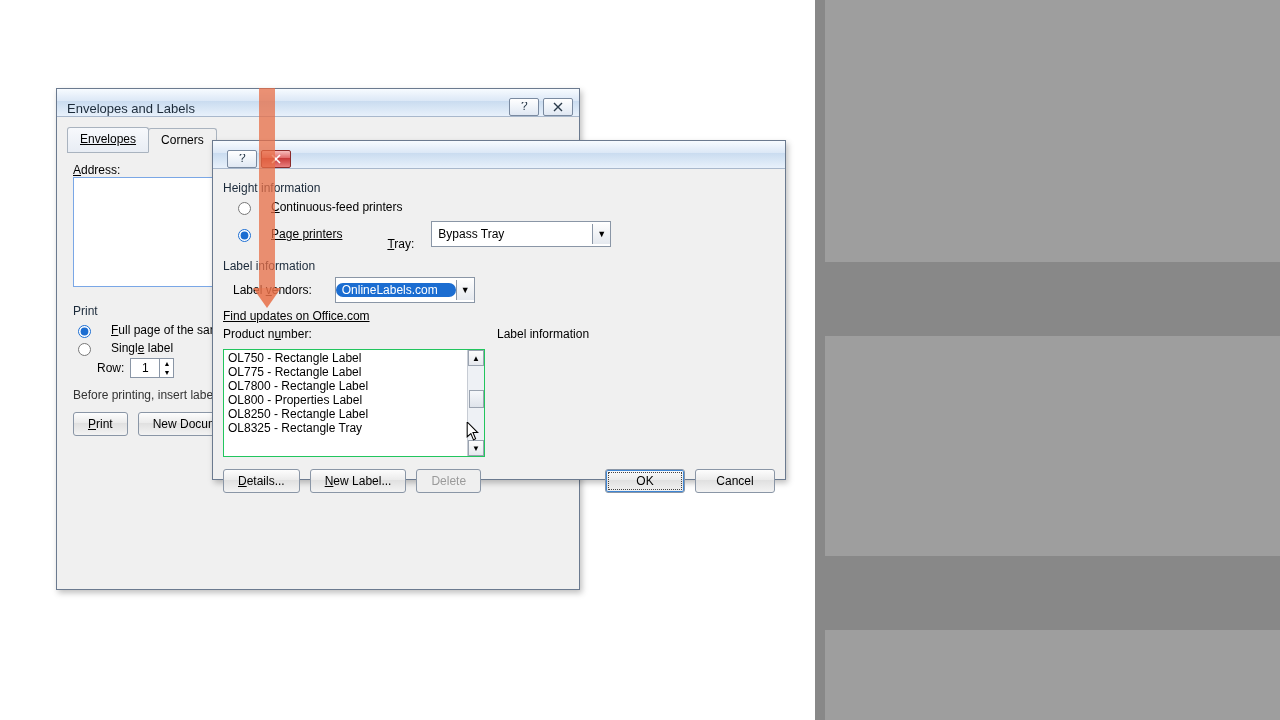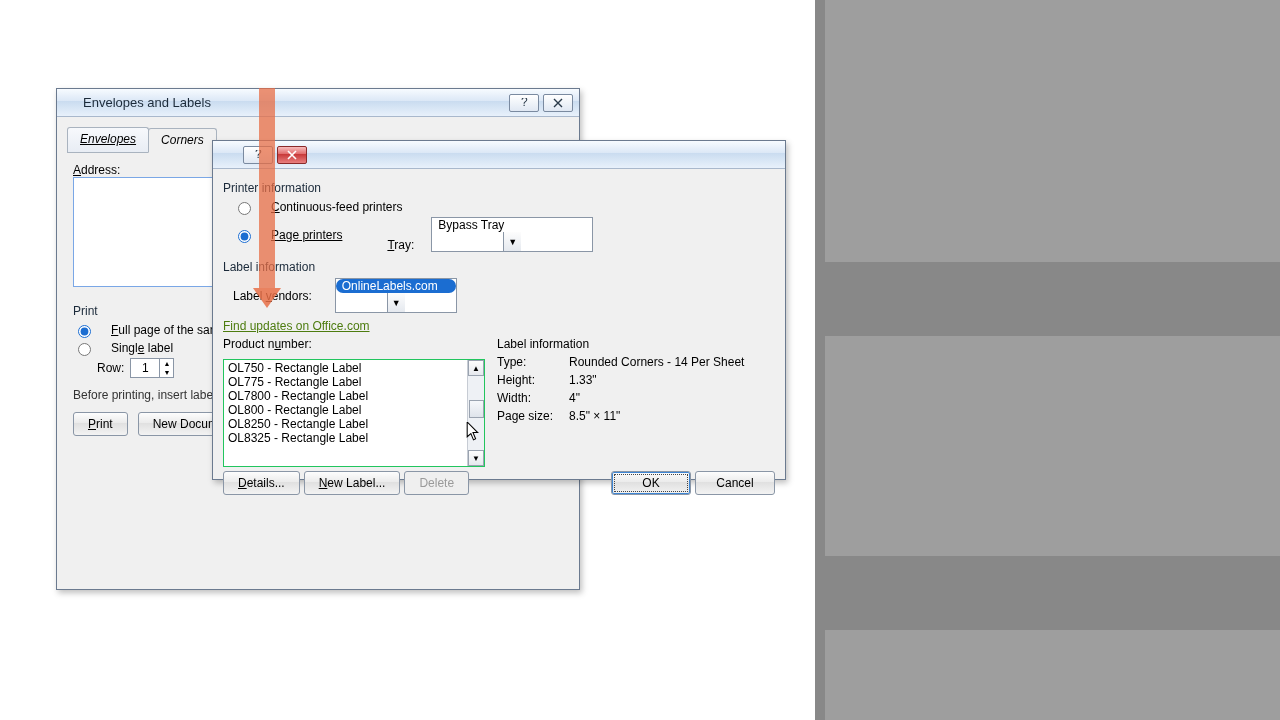--- a/index.html
+++ b/index.html
@@ -7,73 +7,73 @@
 
   
   .right-stripes { position: absolute; right: 0; top: 0; width: 465px; height: 720px; background: #888; }
   .right-stripes .band-dark { position: absolute; right: 0; width: 455px; background: #9e9e9e; }
   .right-stripes .band-top { top: 0; height: 262px; }
   .right-stripes .band-mid { top: 336px; height: 220px; }
   .right-stripes .band-bot { top: 630px; height: 90px; }
 
   
   .dialog { position: absolute; border: 1px solid #6b7a8f; background: #f0f0f0; box-shadow: 2px 3px 6px rgba(0,0,0,.25); }
-  .titlebar { height: 28px; display: flex; align-items: center; padding: 0 6px 0 26px;
+  .titlebar { height: 28px; display: flex; align-items: flex-end; padding: 0 6px 0 10px;
     background: linear-gradient(#f7fbff,#dbe7f6 45%,#cadcf0 46%,#e8f1fb); border-bottom: 1px solid #a9b8cc; color: #1c2b3a; }
   .titlebar .title { flex: 1; font-size: 13px; }
   .tbtn { width: 30px; height: 18px; margin-left: 4px; border: 1px solid #7a8aa0; border-radius: 2px;
     background: linear-gradient(#fff,#e0e8f3); display: flex; align-items: center; justify-content: center; cursor: pointer; }
   .tbtn.close { background: linear-gradient(#f7bcbc,#e06868 45%,#c83a3a 46%,#e98080); color: #fff; border-color: #8a2a2a; }
   .tbtn svg { width: 10px; height: 10px; }
 
   .btn { height: 24px; padding: 0 14px; border: 1px solid #8a96a6; border-radius: 3px;
     background: linear-gradient(#fdfdfd,#ebebeb 45%,#e0e0e0 46%,#f3f3f3); cursor: pointer; }
   .btn.focus { outline: 1px dotted #444; outline-offset: -4px; box-shadow: 0 0 0 1px #3e86d4 inset; }
   .btn.disabled { color: #9a9a9a; background: #efefef; cursor: default; }
 
-  .link { color: #4d7c0f; text-decoration: underline; cursor: pointer; margin-top: 35px; }
+  .link { color: #000000; text-decoration: underline; cursor: pointer; margin-top: 35px; }
   .u { text-decoration: underline; }
 
   
   .env { top: 88px; left: 56px; width: 524px; height: 502px; }
   .env .body { padding: 8px 10px 10px; }
   .tabs { display: flex; gap: 0; margin-top: 2px; border-bottom: 1px solid #a9b3bf; }
   .tab { padding: 4px 12px 5px; border: 1px solid #a9b3bf; border-bottom: none; margin-right: -1px;
-    background: linear-gradient(#f7f9fc,#e8edf4); cursor: pointer; border-radius: 3px 3px 0 0; font-style: italic; }
+    background: linear-gradient(#f7f9fc,#e8edf4); cursor: pointer; border-radius: 3px 3px 0 0; }
   .tab.active { background: #f0f0f0; border-bottom: 1px solid #f0f0f0; position: relative; top: 1px; }
   .env textarea { width: 100%; height: 110px; resize: none; border: 1px solid #2d5aa0; outline: 1px solid #7aa7e6; outline-offset: -1px; background: #fff; }
   .group-title { color: #1b2a3a; margin: 6px 0 4px; }
   .radio-row { display: flex; align-items: center; gap: 17px; margin: 2px 0; }
   input[type=radio] { accent-color: #1b6dd1; }
   .rownum { display: flex; align-items: center; gap: 6px; margin-left: 24px; }
   .spin { display: inline-flex; align-items: center; border: 1px solid #8a96a6; background: #fff; height: 20px; }
   .spin input { width: 28px; border: none; text-align: center; height: 18px; }
   .spin .arrows { display: flex; flex-direction: column; }
   .spin .arrows div { width: 14px; height: 9px; border-left: 1px solid #8a96a6; display:flex; align-items:center; justify-content:center; font-size:7px; cursor:pointer; }
   .env .note { margin-top: 10px; color: #333; }
   .env .buttons { display: flex; gap: 10px; margin-top: 10px; }
 
   
   .opt { top: 140px; left: 212px; width: 574px; height: 340px; z-index: 10; }
   .opt .body { padding: 6px 10px 10px; }
-  .select { display:inline-flex; align-items:center; border:1px solid #8a96a6; background:#fff; height:35px;flex-direction:column; }
+  .select { display:inline-flex; align-items:center; border:1px solid #8a96a6; background:#fff; height:26px; }
   .select .val { padding: 0 6px; min-width: 150px; }
   .select .dd { width:18px; height:20px; border-left:1px solid #8a96a6; display:flex; align-items:center; justify-content:center;
     background: linear-gradient(#fdfdfd,#e5e9ef); cursor:pointer; font-size:9px; }
   .select.sel .val { background:#1b6dd1; color:#fff; }
 
   .listbox { position: relative; width: 262px; height: 108px; border: 1px solid #22c55e; background: #fff; margin-top: 8px; }
   .listbox .items { position:absolute; inset:0 18px 0 0; overflow:hidden; padding: 1px 4px; }
   .listbox .items div { line-height: 14px; white-space: nowrap; }
   .scrollbar { position:absolute; right:0; top:0; width:17px; height:100%; border-left:1px solid #c7ccd4; background:#eef1f5; }
   .scrollbar .sbtn { height:16px; border:1px solid #9aa3b0; background:linear-gradient(#fdfdfd,#e6e9ee); display:flex;align-items:center;justify-content:center; font-size:8px; cursor:pointer; }
   .scrollbar .thumb { position:absolute; left:1px; width:15px; border:1px solid #9aa3b0; background:linear-gradient(#f6f8fb,#dfe4eb); }
 
   .info-grid { display:grid; grid-template-columns: 72px auto; row-gap: 4px; margin-top: 4px; }
-  .opt .buttons { display:flex; gap:4px; margin-top: 4px; }
+  .opt .buttons { display:flex; gap:10px; margin-top: 12px; }
   .opt .buttons .spacer { flex:1; }
   .opt .btn.ok { width: 80px; }
   .opt .btn.cancel { width: 80px; }
 
   .arrow-overlay { position:absolute; left: 259px; top: 88px; width: 16px; height: 222px; z-index: 20; pointer-events:none; }
   .arrow-overlay .shaft { width:16px; height:200px; background: rgba(231,110,70,.75); }
   .arrow-overlay .head { width:0; height:0; border-left:14px solid transparent; border-right:14px solid transparent; border-top:20px solid rgba(231,110,70,.85); margin-left:-6px; }
 
   .cursor { position:absolute; left: 466px; top: 422px; z-index: 30; width: 15px; height: 20px; pointer-events:none; }
   .cursor svg { width:15px; height:20px; }
@@ -155,21 +155,21 @@
           <text x="2" y="8" font-size="9" fill="#2a3a4a">?</text>
         </svg>
     </div>
     <div class="tbtn close">
       <svg viewBox="0 0 10 10">
           <path d="M1 1 L9 9 M9 1 L1 9" stroke="#fff" stroke-width="1.6"></path>
         </svg>
     </div>
   </div>
   <div class="body">
-    <div class="group-title">Printer information</div>
+    <div class="group-title">Height information</div>
     <label class="radio-row" style="margin-left:10px;">
       <input type="radio" name="ptype" style="">
       <span id="cont"><span class="u">C</span>ontinuous-feed printers</span>
     </label>
     <div class="radio-row" style="margin-left:10px;">
       <label class="radio-row" style="margin:0;text-decoration:underline;">
         <input type="radio" name="ptype" checked="" style="">
         <span id="pp">P<span class="u">a</span>ge printers</span>
       </label>
       <span style="margin-left:28px;margin-top:20px;" id="tray"><span class="u">T</span>ray:</span>
@@ -190,43 +190,33 @@
     <div style="margin:6px 0 4px;"><span class="link" id="upd">Find up<span class="u">d</span>ates on Office.com</span></div>
 
     <div style="display:flex; gap:12px;">
       <div>
         <div id="pn">Product n<span class="u">u</span>mber:</div>
         <div class="listbox">
           <div class="items" id="plist">
               <div>OL750 - Rectangle Label</div>
               <div>OL775 - Rectangle Label</div>
               <div>OL7800 - Rectangle Label</div>
-              <div>OL800 - Rectangle Label</div>
+              <div>OL800 - Properties Label</div>
               <div>OL8250 - Rectangle Label</div>
-              <div>OL8325 - Rectangle Label</div>
+              <div>OL8325 - Rectangle Tray</div>
             </div>
           <div class="scrollbar">
             <div class="sbtn">▲</div>
             <div class="thumb" style="top:40px; height:18px;"></div>
             <div class="sbtn" style="position:absolute;bottom:0;left:0;right:0;">▼</div>
           </div>
         </div>
       </div>
       <div style="flex:1;">
         <div>Label information</div>
-        <div class="info-grid">
-          <span>Type:</span>
-          <span>Rounded Corners - 14 Per Sheet</span>
-          <span>Height:</span>
-          <span>1.33"</span>
-          <span>Width:</span>
-          <span>4"</span>
-          <span>Page size:</span>
-          <span>8.5" × 11"</span>
-        </div>
       </div>
     </div>
 
     <div class="buttons">
       <button class="btn"><span class="u">D</span>etails...</button>
       <button class="btn"><span class="u">N</span>ew Label...</button>
       <button class="btn disabled">Delete</button>
       <div class="spacer"></div>
       <button class="btn ok focus">OK</button>
       <button class="btn cancel">Cancel</button>

